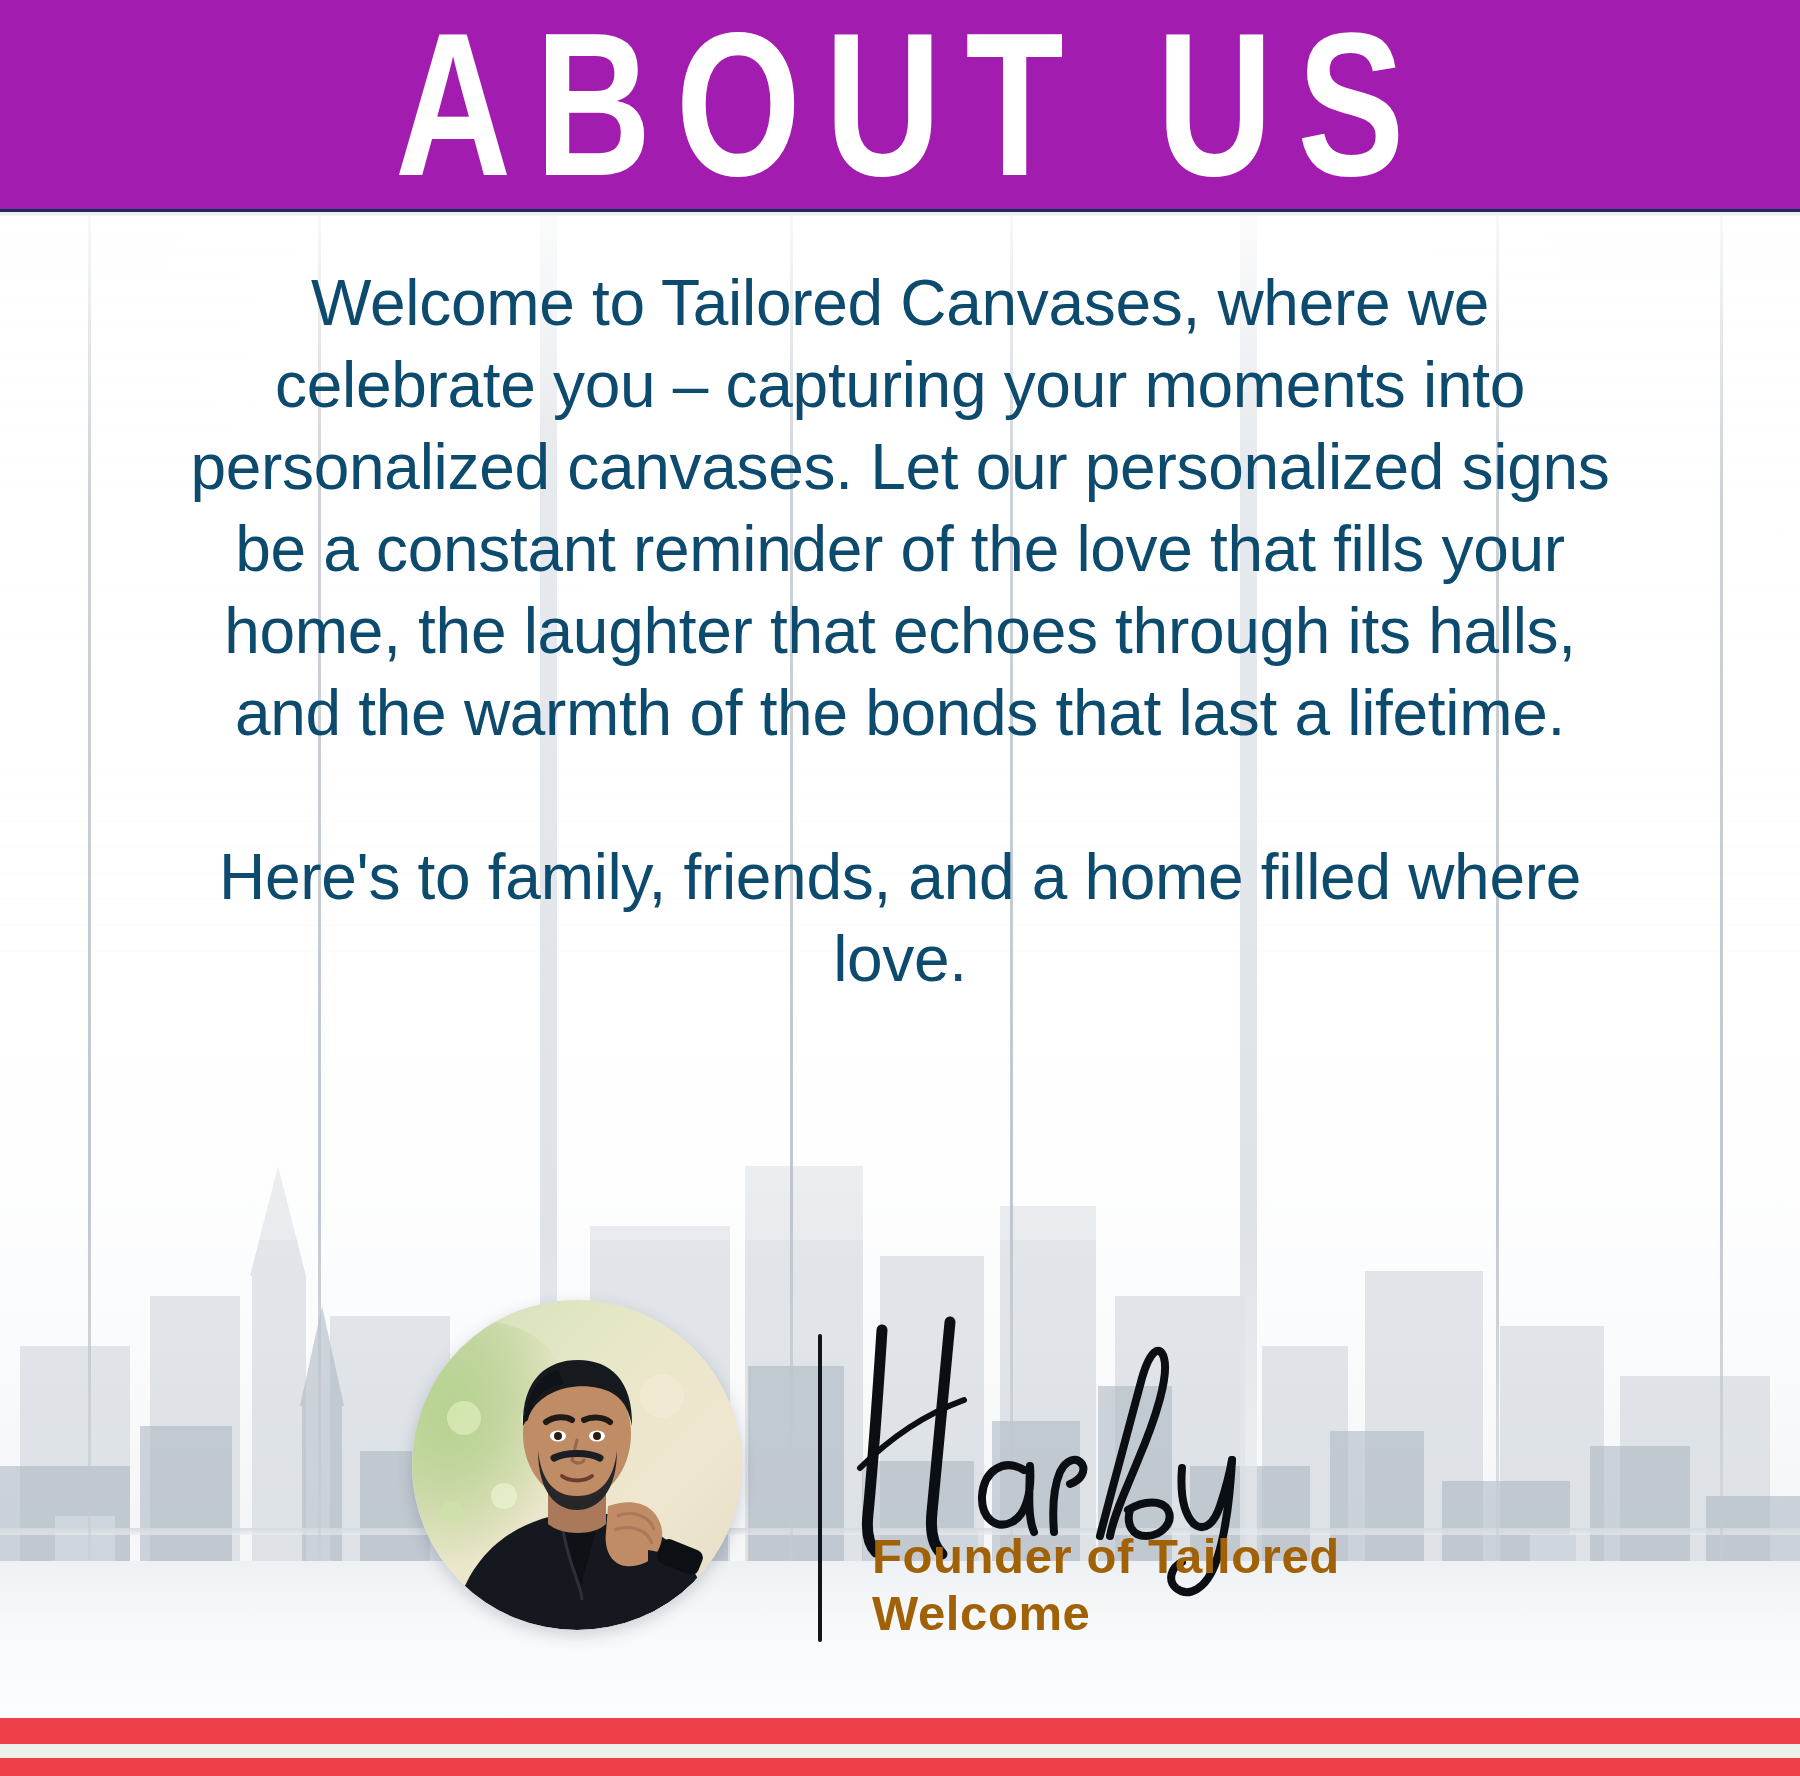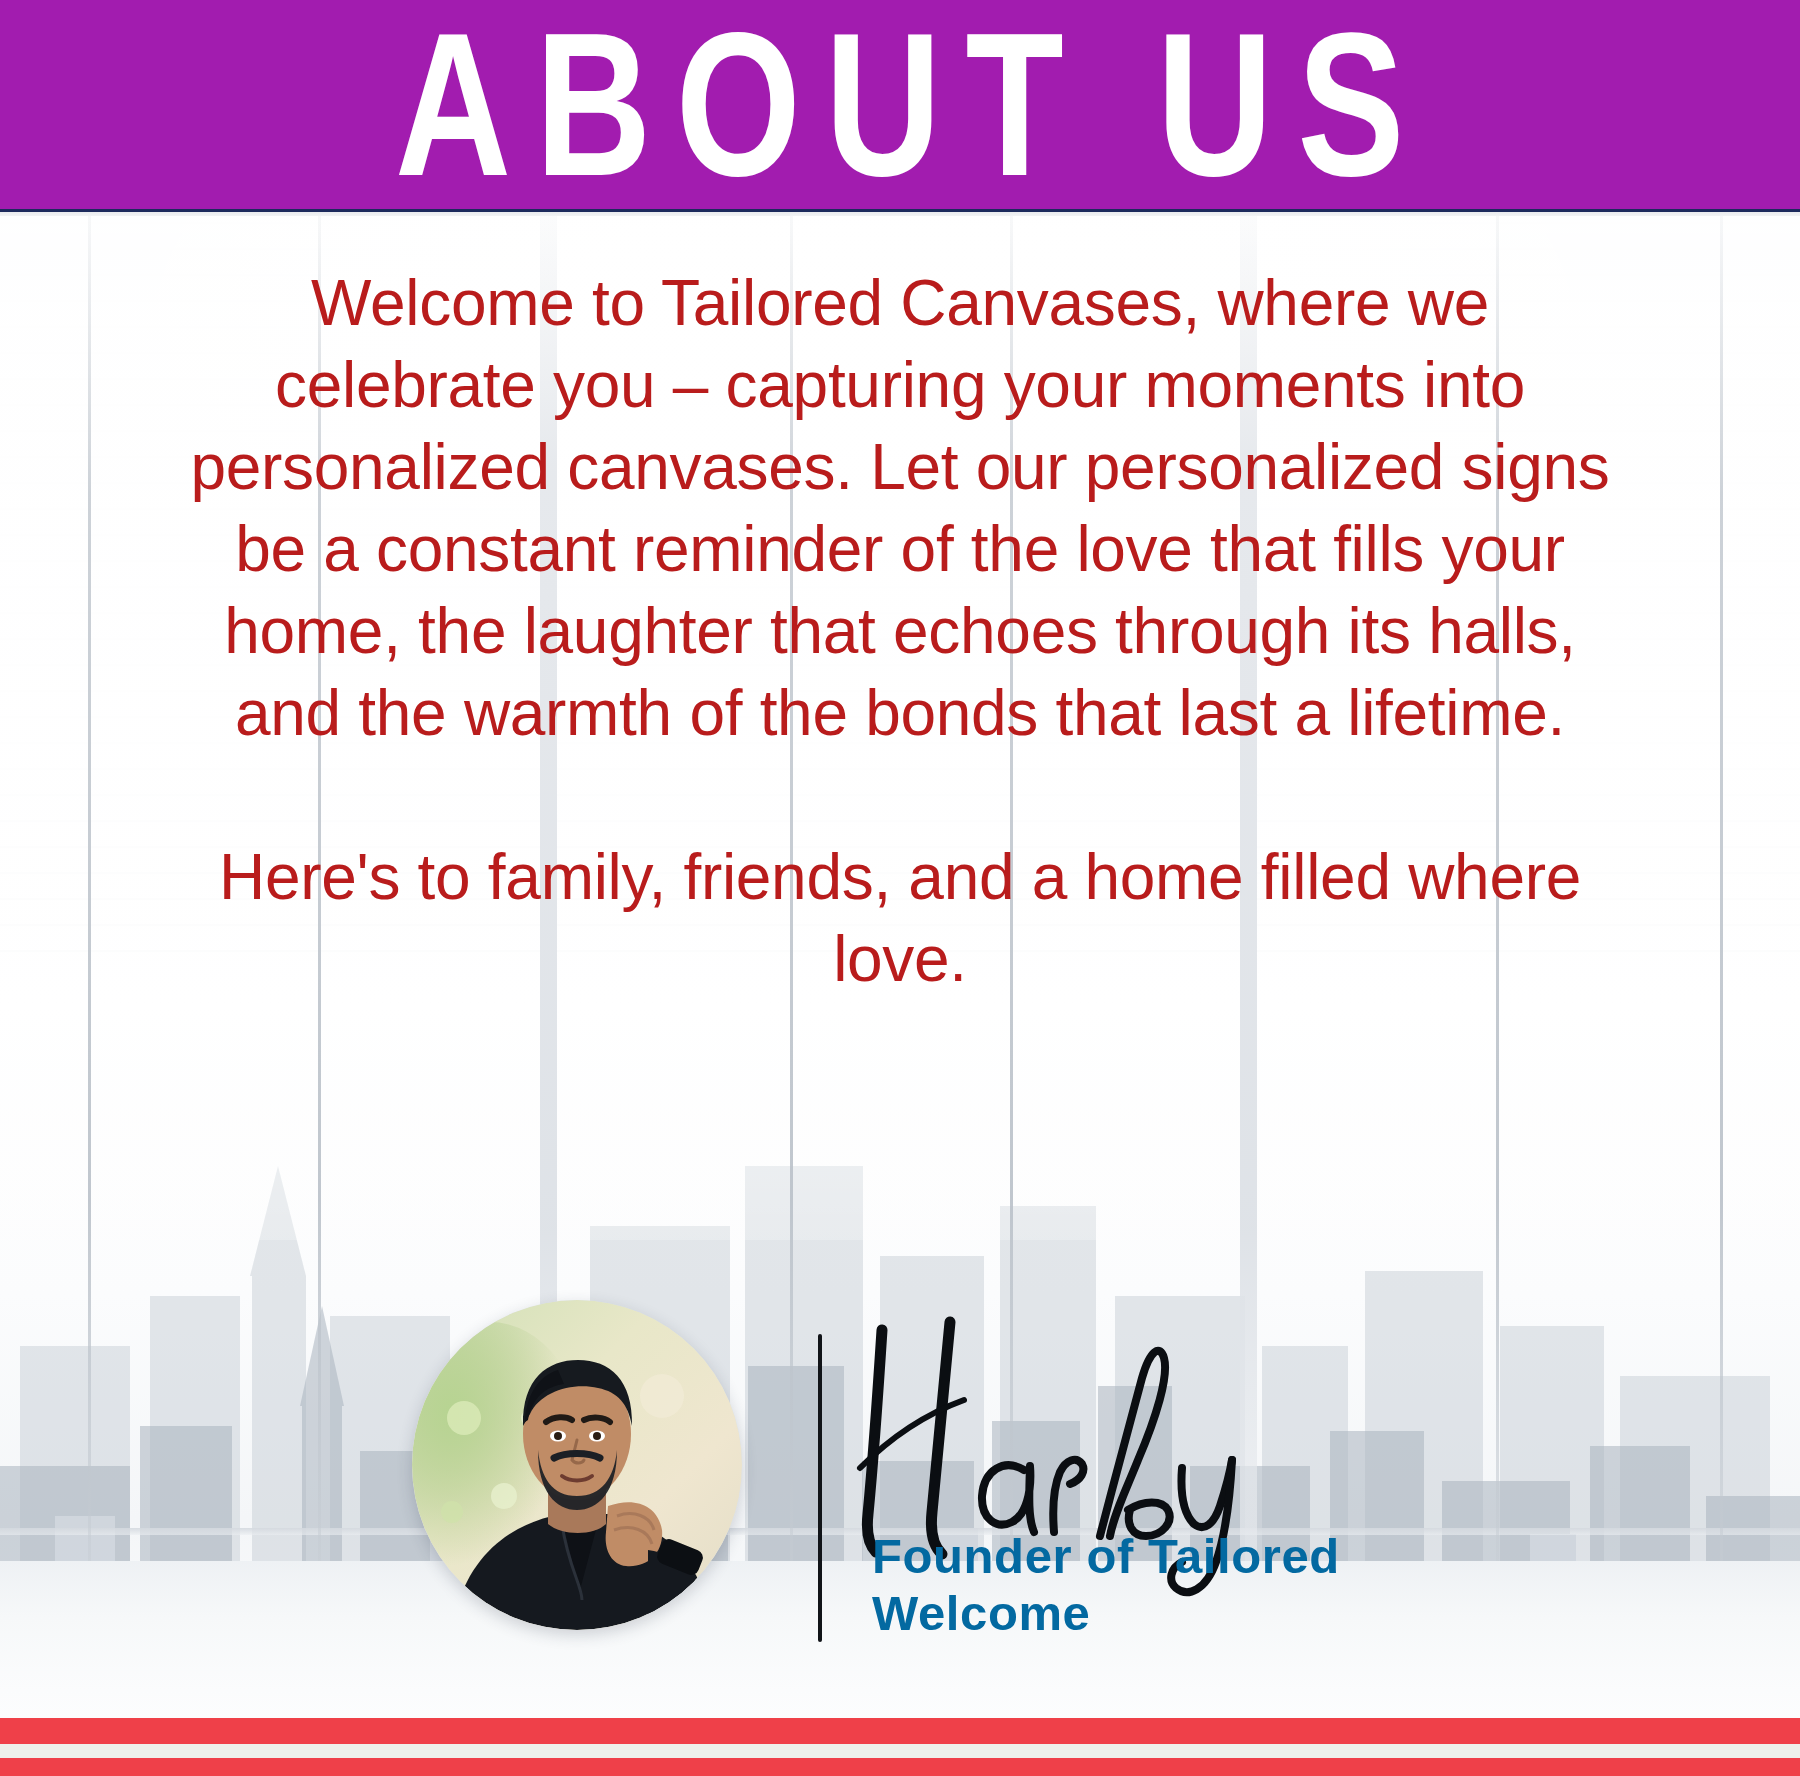--- a/index.html
+++ b/index.html
@@ -94,21 +94,21 @@
     padding-left:26px;
     white-space:nowrap;
     user-select:none;
   }
 
   
   .copy{
     position:absolute; left:190px; top:262px; width:1420px;
     z-index:6;
     text-align:center;
-    color:#b91c1c;
+    color:#0c4a6e;
     font-family:"Liberation Sans", sans-serif;
     font-size:64px;
     line-height:82px;
     font-weight:400;
     letter-spacing:-.3px;
   }
   .copy p{ margin:0; }
   .copy .gap{ height:82px; }
 
   .avatar{
@@ -127,21 +127,21 @@
   }
 
   .signature{
     position:absolute; left:838px; top:1300px; width:560px; height:300px; z-index:9;
   }
   .signature svg{ display:block; width:560px; height:300px; }
 
   .founder{
     position:absolute; left:872px; top:1528px;
     z-index:9;
-    color:#0369a1;
+    color:#a16207;
     font-family:"Liberation Sans", sans-serif;
     font-weight:700;
     font-size:49px;
     line-height:57px;
     letter-spacing:.6px;
     width:620px;
   }
 
   
   .stripe{ position:absolute; left:0; width:1800px; z-index:10; }

